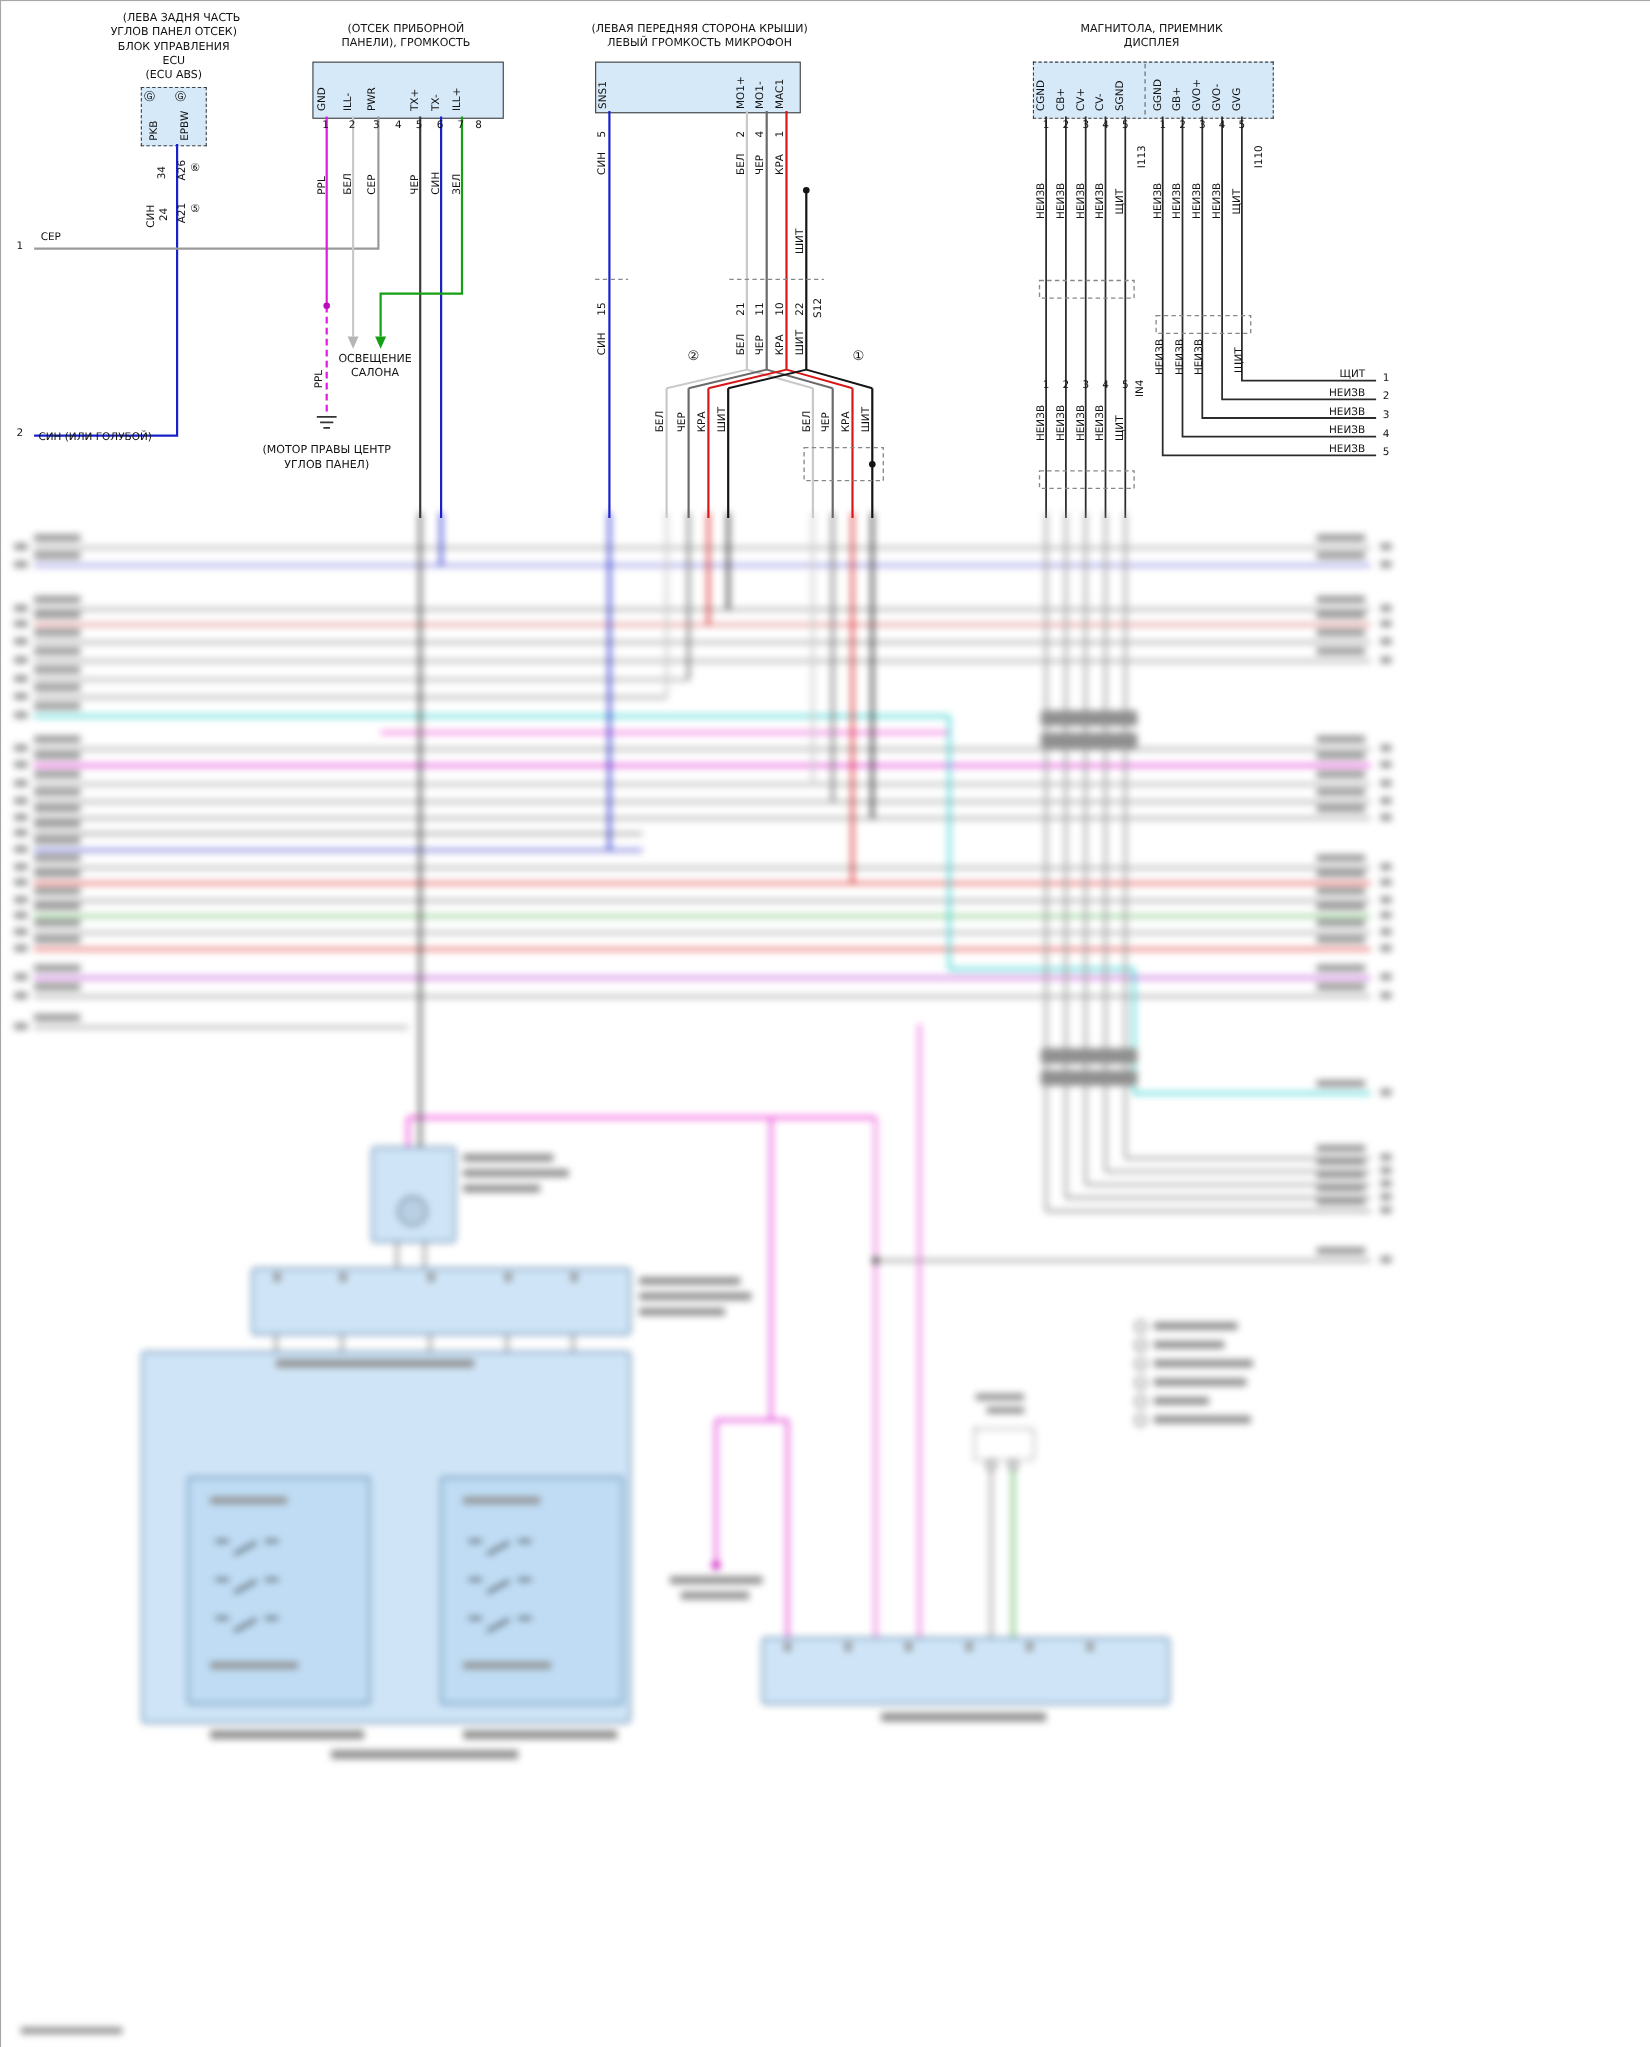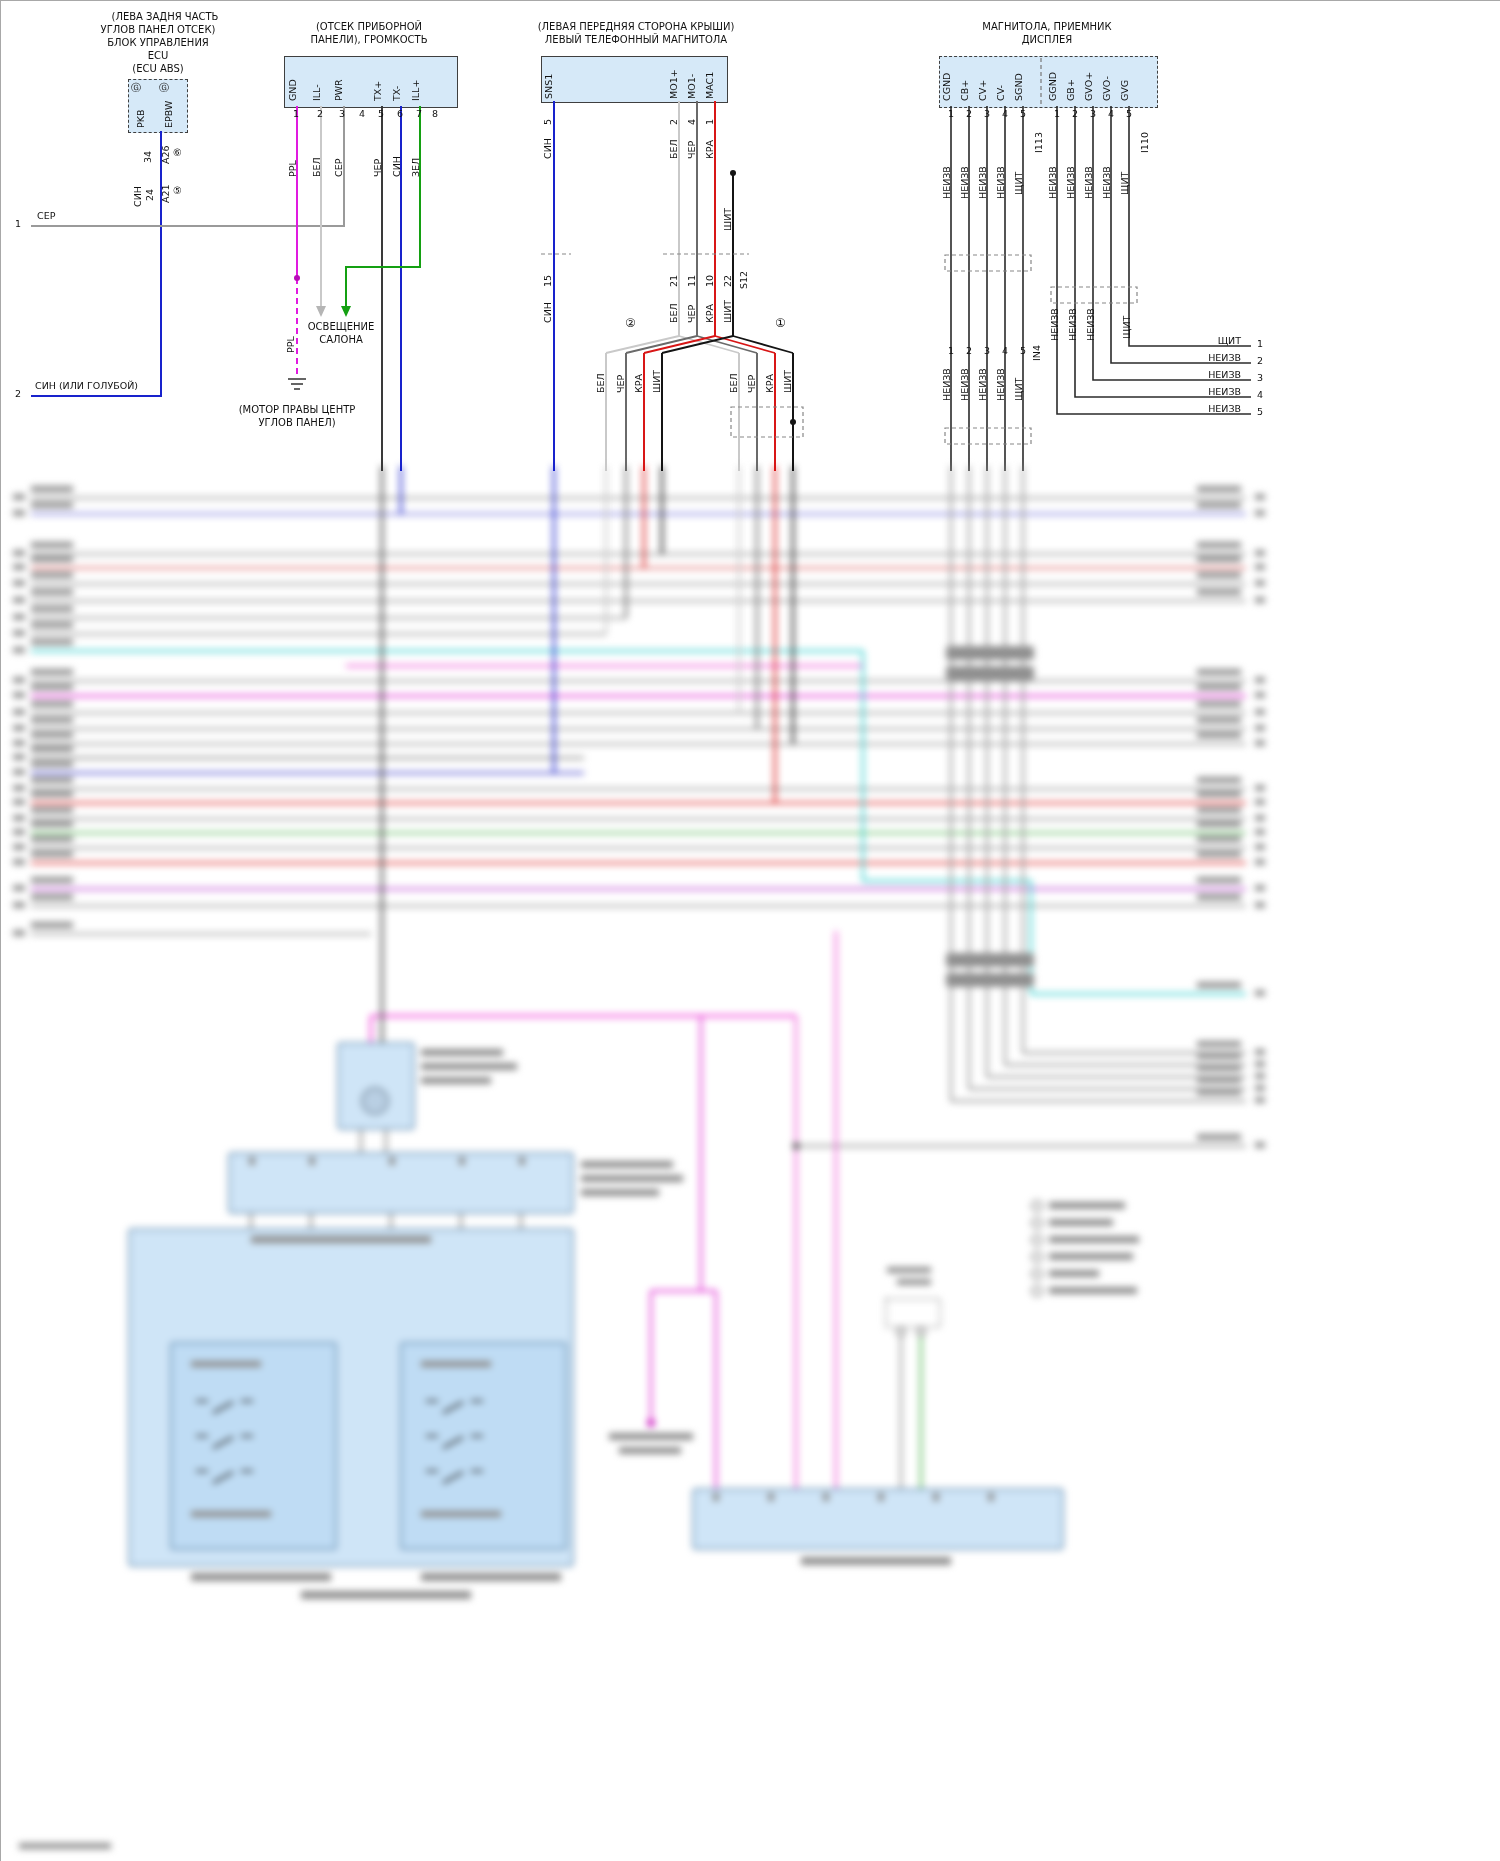--- a/index.html
+++ b/index.html
@@ -71,21 +71,21 @@
       <path d="M1040 57V103" stroke="#777" stroke-width="1.2" stroke-dasharray="4 3"></path>
       <rect x="944" y="254" width="86" height="16" stroke="#888" stroke-width="1.2" stroke-dasharray="4 3"></rect>
       <rect x="1050" y="286" width="86" height="16" stroke="#888" stroke-width="1.2" stroke-dasharray="4 3"></rect>
       <rect x="944" y="427" width="86" height="16" stroke="#888" stroke-width="1.2" stroke-dasharray="4 3"></rect>
     </g>
   </svg>
 
   <div class="hl" style="left:14px;top:217px">1</div>
   <div class="hl" style="left:36px;top:209px">СЕР</div>
   <div class="hl" style="left:14px;top:387px">2</div>
-  <div class="hl" style="left:34px;top:379px">СИН (ИЛИ ГОЛУБОЙ)</div>
+  <div class="hl" style="left:34px;top:391px">СИН (ИЛИ ГОЛУБОЙ)</div>
 
   <div class="t" style="left:84px;top:10px;width:160px">(ЛЕВА ЗАДНЯ ЧАСТЬ</div>
   <div class="t" style="left:77px;top:23px;width:160px">УГЛОВ ПАНЕЛ ОТСЕК)</div>
   <div class="t" style="left:77px;top:36px;width:160px">БЛОК УПРАВЛЕНИЯ</div>
   <div class="t" style="left:77px;top:49px;width:160px">ECU</div>
   <div class="t" style="left:77px;top:62px;width:160px">(ECU ABS)</div>
   <div class="bdg" style="left:130px;top:80px">Ⓖ</div>
   <div class="bdg" style="left:158px;top:80px">Ⓖ</div>
   <div class="vl" style="left:134px;top:127px">PKB</div>
   <div class="vl" style="left:162px;top:127px">EPBW</div>
@@ -119,21 +119,21 @@
   <div class="vl" style="left:371px;top:176px">ЧЕР</div>
   <div class="vl" style="left:390px;top:176px">СИН</div>
   <div class="vl" style="left:409px;top:176px">ЗЕЛ</div>
   <div class="vl" style="left:284px;top:352px">PPL</div>
   <div class="t" style="left:300px;top:320px;width:80px">ОСВЕЩЕНИЕ</div>
   <div class="t" style="left:300px;top:333px;width:80px">САЛОНА</div>
   <div class="t" style="left:236px;top:403px;width:120px">(МОТОР ПРАВЫ ЦЕНТР</div>
   <div class="t" style="left:236px;top:416px;width:120px">УГЛОВ ПАНЕЛ)</div>
 
   <div class="t" style="left:535px;top:20px;width:200px">(ЛЕВАЯ ПЕРЕДНЯЯ СТОРОНА КРЫШИ)</div>
-  <div class="t" style="left:535px;top:33px;width:200px">ЛЕВЫЙ ТЕЛЕФОННЫЙ МАГНИТОЛА</div>
+  <div class="t" style="left:535px;top:33px;width:200px">ЛЕВЫЙ ГРОМКОСТЬ МИКРОФОН</div>
   <div class="vl" style="left:542px;top:98px">SNS1</div>
   <div class="vl" style="left:667px;top:98px">MO1+</div>
   <div class="vl" style="left:685px;top:98px">MO1-</div>
   <div class="vl" style="left:703px;top:98px">MAC1</div>
   <div class="vl" style="left:541px;top:124px">5</div>
   <div class="vl" style="left:667px;top:124px">2</div>
   <div class="vl" style="left:685px;top:124px">4</div>
   <div class="vl" style="left:703px;top:124px">1</div>
   <div class="vl" style="left:541px;top:158px">СИН</div>
   <div class="vl" style="left:667px;top:158px">БЕЛ</div>

